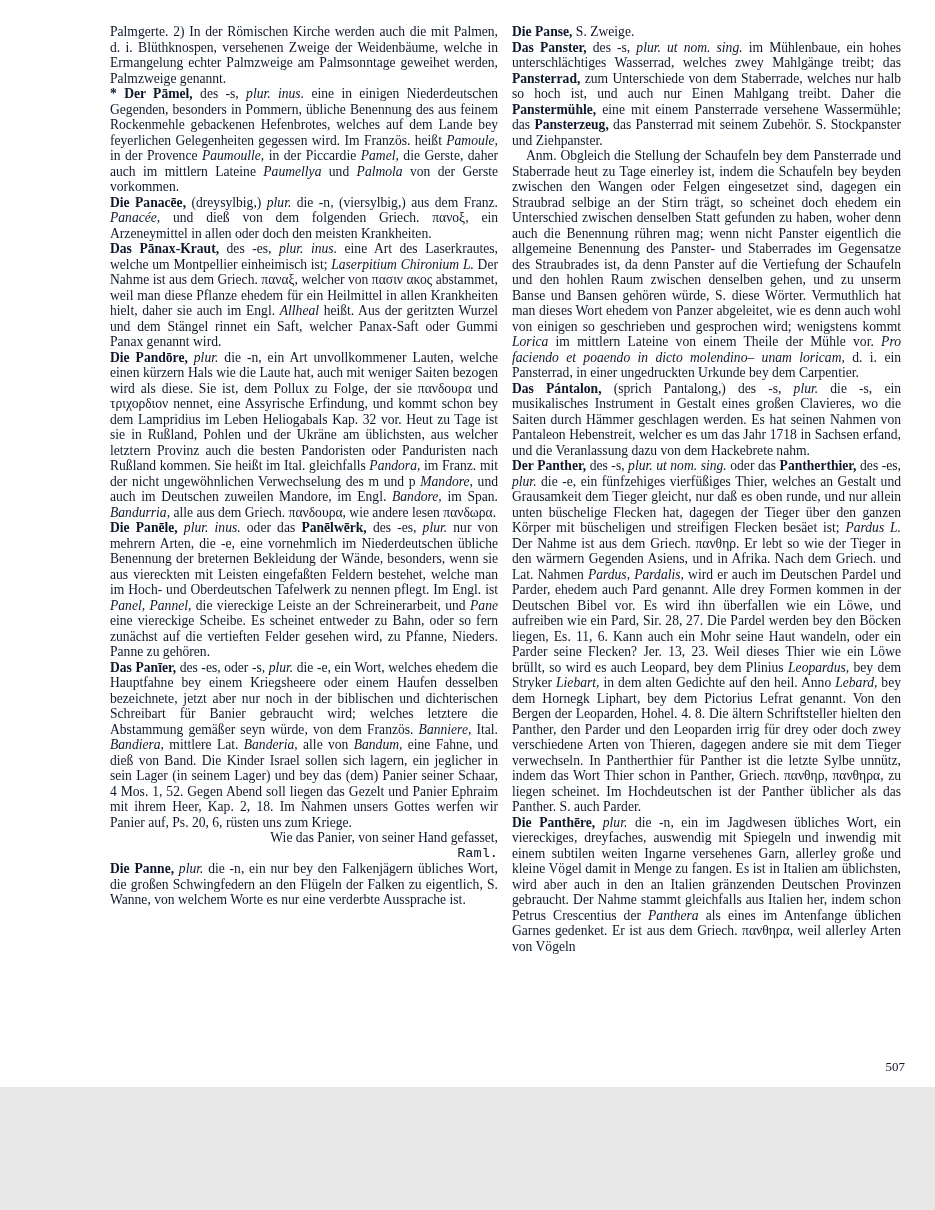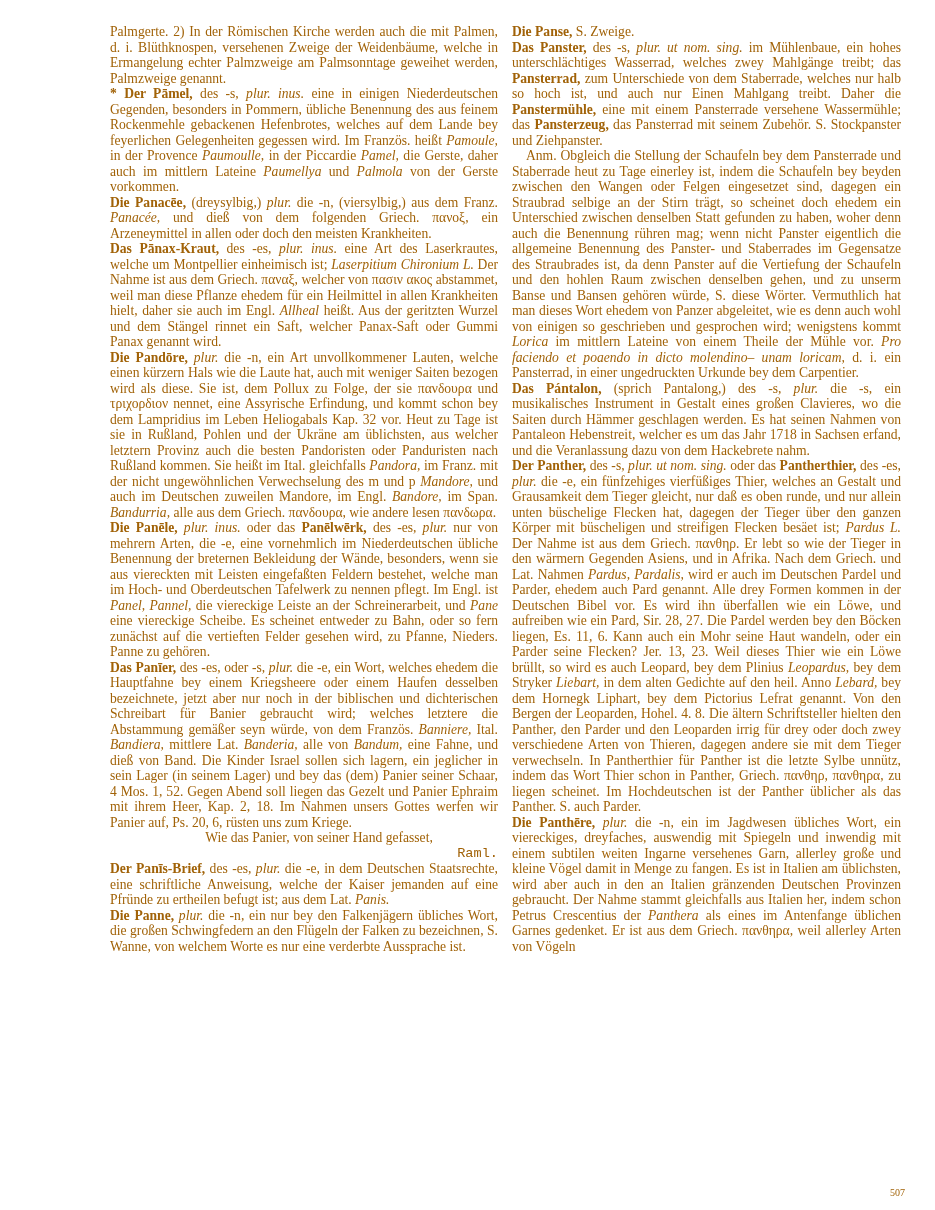--- a/index.html
+++ b/index.html
@@ -1,63 +1,62 @@
 <!DOCTYPE html>
 <html><head>
 <meta charset="utf-8">
 <style>
   html,body{margin:0;padding:0;background:#e8e8e8;}
   .page{
     position:relative;
-    width:935px;height:1210px;
+    width:935px;height:1087px;
     margin:0 auto;
     background:#ffffff;
-    color:#a16207;
+    color:#0f172a;
     font-family:"Liberation Serif",serif;
     overflow:hidden;
   }
   .col{
     position:absolute;
     top:24px;
     width:388px;
     font-size:13.6px;
     line-height:15.5px;
     text-align:justify;
     text-justify:inter-word;
   }
   .col-left{left:110px;}
   .col-right{left:512px;width:389px;}
   p.para{margin:0;padding:0;}
   .bold{font-weight:bold;}
   .ital{font-style:italic;margin-top:6px;}
-  p.verse{margin-left:30px;text-align:center;}
+  p.verse{margin-left:30px;text-align:right;}
   p.attrib{text-align:right;font-family:Liberation Mono, monospace;}
   p.indent{text-indent:14px;}
   .page-number{
     position:absolute;
     right:30px;bottom:12px;
-    font-size:10px;
+    font-size:13px;
   }
 </style>
 </head>
 <body>
 
 <div class="page">
   <div class="col col-left" id="col-left">
       <p class="para"><span>Palmgerte. 2) In der Römischen Kirche werden auch die mit Palmen, d. i. Blüthknospen, versehenen Zweige der Weidenbäume, welche in Ermangelung echter Palmzweige am Palmsonntage geweihet werden, Palmzweige genannt.</span></p>
       <p class="para"><span class="bold">* Der Pāmel,</span><span> des -s, </span><span class="ital">plur. inus.</span><span> eine in einigen Niederdeutschen Gegenden, besonders in Pommern, übliche Benennung des aus feinem Rockenmehle gebackenen Hefenbrotes, welches auf dem Lande bey feyerlichen Gelegenheiten gegessen wird. Im Französ. heißt </span><span class="ital">Pamoule,</span><span> in der Provence </span><span class="ital">Paumoulle,</span><span> in der Piccardie </span><span class="ital">Pamel,</span><span> die Gerste, daher auch im mittlern Lateine </span><span class="ital">Paumellya</span><span> und </span><span class="ital">Palmola</span><span> von der Gerste vorkommen.</span></p>
       <p class="para"><span class="bold">Die Panacēe,</span><span> (dreysylbig,) </span><span class="ital">plur.</span><span> die -n, (viersylbig,) aus dem Franz. </span><span class="ital">Panacée,</span><span> und dieß von dem folgenden Griech. πανοξ, ein Arzeneymittel in allen oder doch den meisten Krankheiten.</span></p>
       <p class="para"><span class="bold">Das Pānax-Kraut,</span><span> des -es, </span><span class="ital">plur. inus.</span><span> eine Art des Laserkrautes, welche um Montpellier einheimisch ist; </span><span class="ital">Laserpitium Chironium L.</span><span> Der Nahme ist aus dem Griech. παναξ, welcher von πασιν ακος abstammet, weil man diese Pflanze ehedem für ein Heilmittel in allen Krankheiten hielt, daher sie auch im Engl. </span><span class="ital">Allheal</span><span> heißt. Aus der geritzten Wurzel und dem Stängel rinnet ein Saft, welcher Panax-Saft oder Gummi Panax genannt wird.</span></p>
       <p class="para"><span class="bold">Die Pandōre,</span><span class="ital"> plur.</span><span> die -n, ein Art unvollkommener Lauten, welche einen kürzern Hals wie die Laute hat, auch mit weniger Saiten bezogen wird als diese. Sie ist, dem Pollux zu Folge, der sie πανδουρα und τριχορδιον nennet, eine Assyrische Erfindung, und kommt schon bey dem Lampridius im Leben Heliogabals Kap. 32 vor. Heut zu Tage ist sie in Rußland, Pohlen und der Ukräne am üblichsten, aus welcher letztern Provinz auch die besten Pandoristen oder Panduristen nach Rußland kommen. Sie heißt im Ital. gleichfalls </span><span class="ital">Pandora,</span><span> im Franz. mit der nicht ungewöhnlichen Verwechselung des m und p </span><span class="ital">Mandore,</span><span> und auch im Deutschen zuweilen Mandore, im Engl. </span><span class="ital">Bandore,</span><span> im Span. </span><span class="ital">Bandurria,</span><span> alle aus dem Griech. πανδουρα, wie andere lesen πανδωρα.</span></p>
       <p class="para"><span class="bold">Die Panēle,</span><span class="ital"> plur. inus.</span><span> oder das </span><span class="bold">Panēlwērk,</span><span> des -es, </span><span class="ital">plur.</span><span> nur von mehrern Arten, die -e, eine vornehmlich im Niederdeutschen übliche Benennung der breternen Bekleidung der Wände, besonders, wenn sie aus viereckten mit Leisten eingefaßten Feldern bestehet, welche man im Hoch- und Oberdeutschen Tafelwerk zu nennen pflegt. Im Engl. ist </span><span class="ital">Panel, Pannel,</span><span> die viereckige Leiste an der Schreinerarbeit, und </span><span class="ital">Pane</span><span> eine viereckige Scheibe. Es scheinet entweder zu Bahn, oder so fern zunächst auf die vertieften Felder gesehen wird, zu Pfanne, Nieders. Panne zu gehören.</span></p>
       <p class="para"><span class="bold">Das Panīer,</span><span> des -es, oder -s, </span><span class="ital">plur.</span><span> die -e, ein Wort, welches ehedem die Hauptfahne bey einem Kriegsheere oder einem Haufen desselben bezeichnete, jetzt aber nur noch in der biblischen und dichterischen Schreibart für Banier gebraucht wird; welches letztere die Abstammung gemäßer seyn würde, von dem Französ. </span><span class="ital">Banniere,</span><span> Ital. </span><span class="ital">Bandiera,</span><span> mittlere Lat. </span><span class="ital">Banderia,</span><span> alle von </span><span class="ital">Bandum,</span><span> eine Fahne, und dieß von Band. Die Kinder Israel sollen sich lagern, ein jeglicher in sein Lager (in seinem Lager) und bey das (dem) Panier seiner Schaar, 4 Mos. 1, 52. Gegen Abend soll liegen das Gezelt und Panier Ephraim mit ihrem Heer, Kap. 2, 18. Im Nahmen unsers Gottes werfen wir Panier auf, Ps. 20, 6, rüsten uns zum Kriege.</span></p>
       <p class="para verse"><span>Wie das Panier, von seiner Hand gefasset,</span></p>
       <p class="para attrib"><span>Raml.</span></p>
-      <p class="para"><span class="bold">Der Panīs-Brief,</span><span> des -es, </span><span class="ital">plur.</span><span> die -e, in dem Deutschen Staatsrechte, eine schriftliche Anweisung, welche der Kaiser jemanden auf eine Pfründe zu ertheilen befugt ist; aus dem Lat. </span><span class="ital">Panis.</span></p>
-      <p class="para"><span class="bold">Die Panne,</span><span class="ital"> plur.</span><span> die -n, ein nur bey den Falkenjägern übliches Wort, die großen Schwingfedern an den Flügeln der Falken zu bezeichnen, S. Wanne, von welchem Worte es nur eine verderbte Aussprache ist.</span></p>
+      <p class="para"><span class="bold">Die Panne,</span><span class="ital"> plur.</span><span> die -n, ein nur bey den Falkenjägern übliches Wort, die großen Schwingfedern an den Flügeln der Falken zu eigentlich, S. Wanne, von welchem Worte es nur eine verderbte Aussprache ist.</span></p>
     </div>
   <div class="col col-right" id="col-right">
       <p class="para"><span class="bold">Die Panse,</span><span> S. Zweige.</span></p>
       <p class="para"><span class="bold">Das Panster,</span><span> des -s, </span><span class="ital">plur. ut nom. sing.</span><span> im Mühlenbaue, ein hohes unterschlächtiges Wasserrad, welches zwey Mahlgänge treibt; das </span><span class="bold">Pansterrad,</span><span> zum Unterschiede von dem Staberrade, welches nur halb so hoch ist, und auch nur Einen Mahlgang treibt. Daher die </span><span class="bold">Panstermühle,</span><span> eine mit einem Pansterrade versehene Wassermühle; das </span><span class="bold">Pansterzeug,</span><span> das Pansterrad mit seinem Zubehör. S. Stockpanster und Ziehpanster.</span></p>
       <p class="para indent"><span>Anm. Obgleich die Stellung der Schaufeln bey dem Pansterrade und Staberrade heut zu Tage einerley ist, indem die Schaufeln bey beyden zwischen den Wangen oder Felgen eingesetzet sind, dagegen ein Straubrad selbige an der Stirn trägt, so scheinet doch ehedem ein Unterschied zwischen denselben Statt gefunden zu haben, woher denn auch die Benennung rühren mag; wenn nicht Panster eigentlich die allgemeine Benennung des Panster- und Staberrades im Gegensatze des Straubrades ist, da denn Panster auf die Vertiefung der Schaufeln und den hohlen Raum zwischen denselben gehen, und zu unserm Banse und Bansen gehören würde, S. diese Wörter. Vermuthlich hat man dieses Wort ehedem von Panzer abgeleitet, wie es denn auch wohl von einigen so geschrieben und gesprochen wird; wenigstens kommt </span><span class="ital">Lorica</span><span> im mittlern Lateine von einem Theile der Mühle vor. </span><span class="ital">Pro faciendo et poaendo in dicto molendino– unam loricam,</span><span> d. i. ein Pansterrad, in einer ungedruckten Urkunde bey dem Carpentier.</span></p>
       <p class="para"><span class="bold">Das Pántalon,</span><span> (sprich Pantalong,) des -s, </span><span class="ital">plur.</span><span> die -s, ein musikalisches Instrument in Gestalt eines großen Clavieres, wo die Saiten durch Hämmer geschlagen werden. Es hat seinen Nahmen von Pantaleon Hebenstreit, welcher es um das Jahr 1718 in Sachsen erfand, und die Veranlassung dazu von dem Hackebrete nahm.</span></p>
       <p class="para"><span class="bold">Der Panther,</span><span> des -s, </span><span class="ital">plur. ut nom. sing.</span><span> oder das </span><span class="bold">Pantherthier,</span><span> des -es, </span><span class="ital">plur.</span><span> die -e, ein fünfzehiges vierfüßiges Thier, welches an Gestalt und Grausamkeit dem Tieger gleicht, nur daß es oben runde, und nur allein unten büschelige Flecken hat, dagegen der Tieger über den ganzen Körper mit büscheligen und streifigen Flecken besäet ist; </span><span class="ital">Pardus L.</span><span> Der Nahme ist aus dem Griech. πανθηρ. Er lebt so wie der Tieger in den wärmern Gegenden Asiens, und in Afrika. Nach dem Griech. und Lat. Nahmen </span><span class="ital">Pardus, Pardalis,</span><span> wird er auch im Deutschen Pardel und Parder, ehedem auch Pard genannt. Alle drey Formen kommen in der Deutschen Bibel vor. Es wird ihn überfallen wie ein Löwe, und aufreiben wie ein Pard, Sir. 28, 27. Die Pardel werden bey den Böcken liegen, Es. 11, 6. Kann auch ein Mohr seine Haut wandeln, oder ein Parder seine Flecken? Jer. 13, 23. Weil dieses Thier wie ein Löwe brüllt, so wird es auch Leopard, bey dem Plinius </span><span class="ital">Leopardus,</span><span> bey dem Stryker </span><span class="ital">Liebart,</span><span> in dem alten Gedichte auf den heil. Anno </span><span class="ital">Lebard,</span><span> bey dem Hornegk Liphart, bey dem Pictorius Lefrat genannt. Von den Bergen der Leoparden, Hohel. 4. 8. Die ältern Schriftsteller hielten den Panther, den Parder und den Leoparden irrig für drey oder doch zwey verschiedene Arten von Thieren, dagegen andere sie mit dem Tieger verwechseln. In Pantherthier für Panther ist die letzte Sylbe unnütz, indem das Wort Thier schon in Panther, Griech. πανθηρ, πανθηρα, zu liegen scheinet. Im Hochdeutschen ist der Panther üblicher als das Panther. S. auch Parder.</span></p>
       <p class="para"><span class="bold">Die Panthēre,</span><span class="ital"> plur.</span><span> die -n, ein im Jagdwesen übliches Wort, ein viereckiges, dreyfaches, auswendig mit Spiegeln und inwendig mit einem subtilen weiten Ingarne versehenes Garn, allerley große und kleine Vögel damit in Menge zu fangen. Es ist in Italien am üblichsten, wird aber auch in den an Italien gränzenden Deutschen Provinzen gebraucht. Der Nahme stammt gleichfalls aus Italien her, indem schon Petrus Crescentius der </span><span class="ital">Panthera</span><span> als eines im Antenfange üblichen Garnes gedenket. Er ist aus dem Griech. πανθηρα, weil allerley Arten von Vögeln</span></p>
     </div>
   <div class="page-number">507</div>

